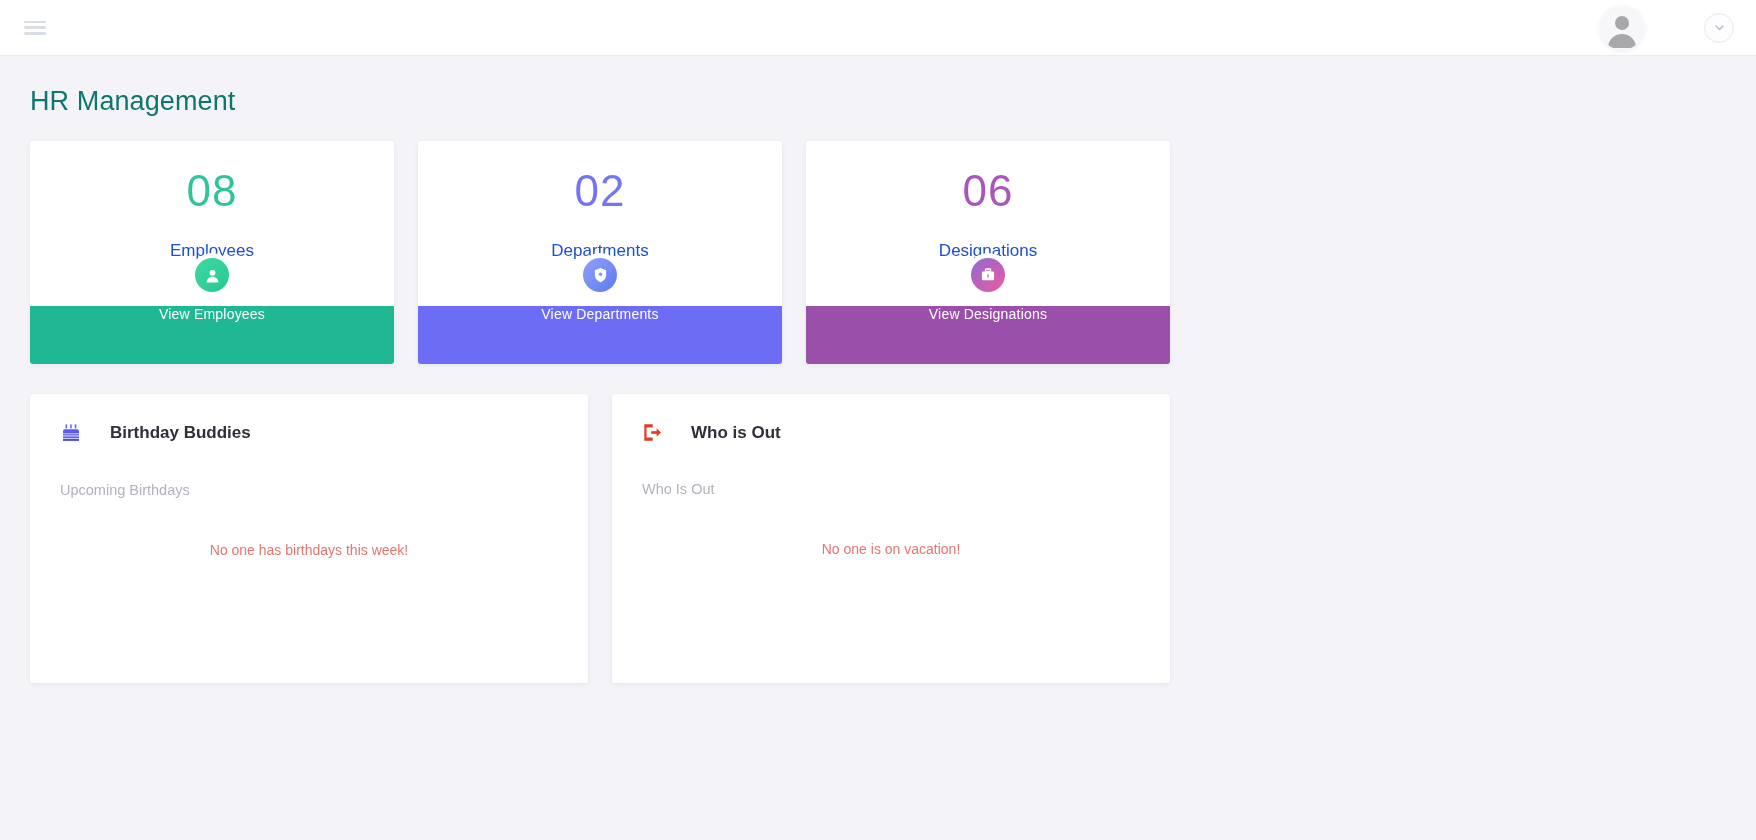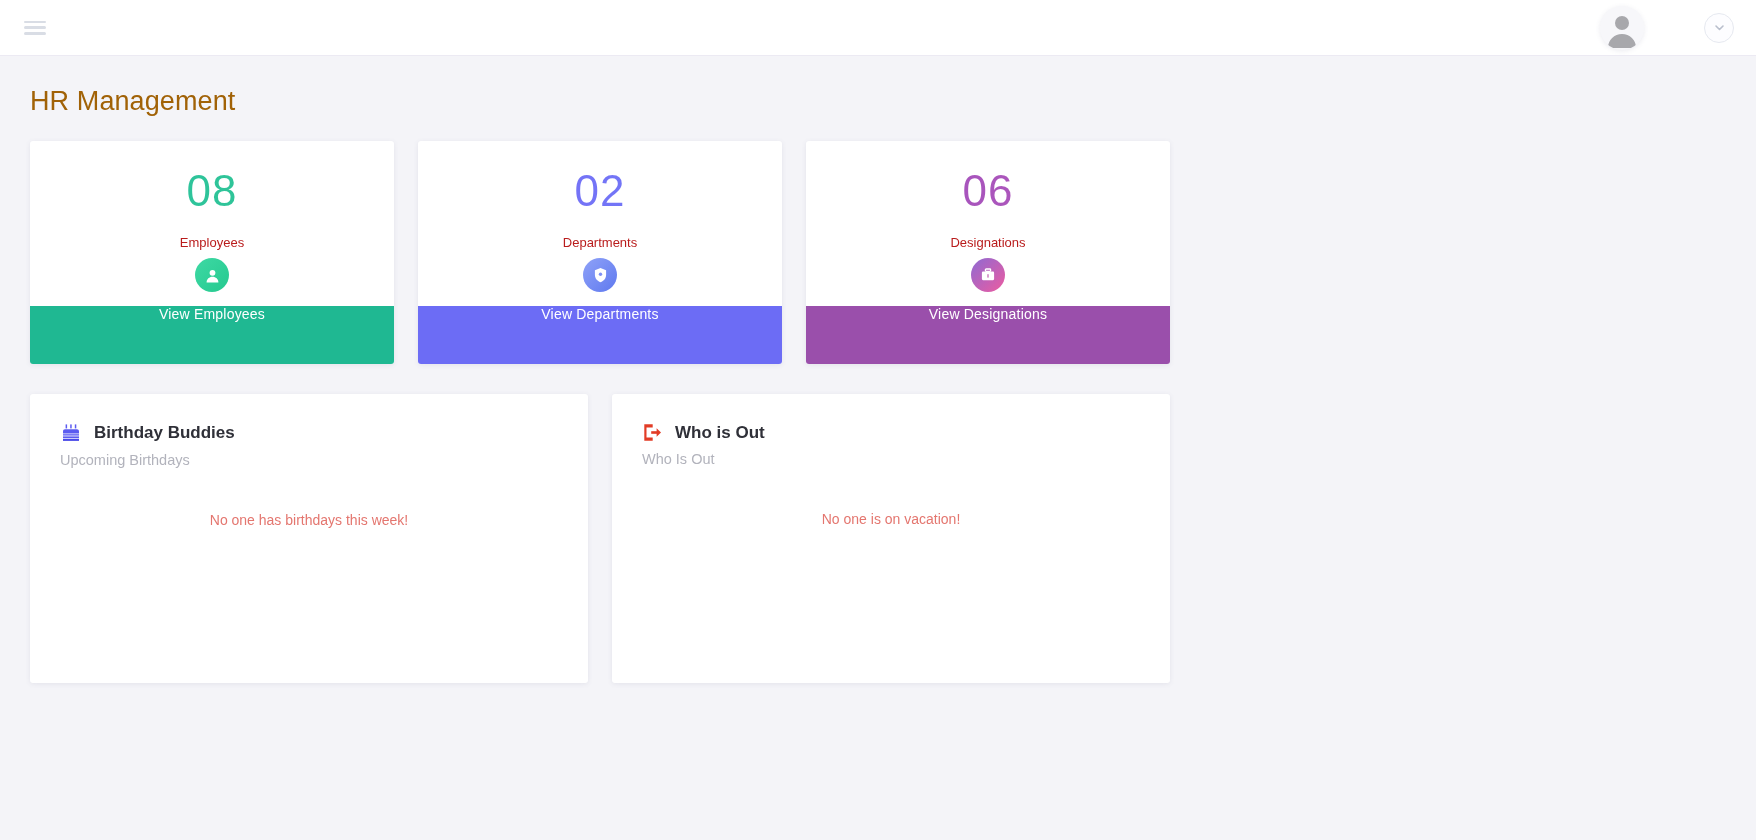--- a/index.html
+++ b/index.html
@@ -75,21 +75,21 @@
   }
 
   
   .page {
     padding: 30px 30px 0 30px;
   }
 
   .page-title {
     font-size: 27px;
     font-weight: 400;
-    color: #a16207;
+    color: #0f766e;
     letter-spacing: 0.1px;
     margin-bottom: 24px;
   }
 
   
   .stat-row {
     display: flex;
     gap: 24px;
     margin-bottom: 30px;
   }
@@ -131,23 +131,23 @@
     -webkit-text-fill-color: transparent;
   }
   .stat-number.purple {
     background: linear-gradient(90deg, #9a4fc0 0%, #b95bb8 100%);
     -webkit-background-clip: text;
     background-clip: text;
     -webkit-text-fill-color: transparent;
   }
 
   .stat-label {
-    margin-top: 20px;
-    font-size: 13px;
-    color: #b91c1c;
+    margin-top: 26px;
+    font-size: 17px;
+    color: #1d4ed8;
     font-weight: 400;
   }
 
   .stat-badge-wrap {
     position: absolute;
     left: 50%;
     transform: translateX(-50%);
     top: 112px;
     width: 44px;
     height: 44px;
@@ -195,22 +195,22 @@
     box-shadow: 0 1px 5px rgba(90, 90, 130, 0.10);
     height: 289px;
     padding: 28px 30px 0 30px;
   }
   .panel-birthday { width: 558px; }
   .panel-whoisout { width: 558px; }
 
   .panel-head {
     display: flex;
     align-items: center;
-    gap: 12px;
-    margin-bottom: 8px;
+    gap: 28px;
+    margin-bottom: 38px;
   }
   .panel-title {
     font-size: 17px;
     font-weight: bold;
     color: #2f3038;
   }
 
   .panel-sub {
     font-size: 14.5px;
     color: #b2b3bc;

